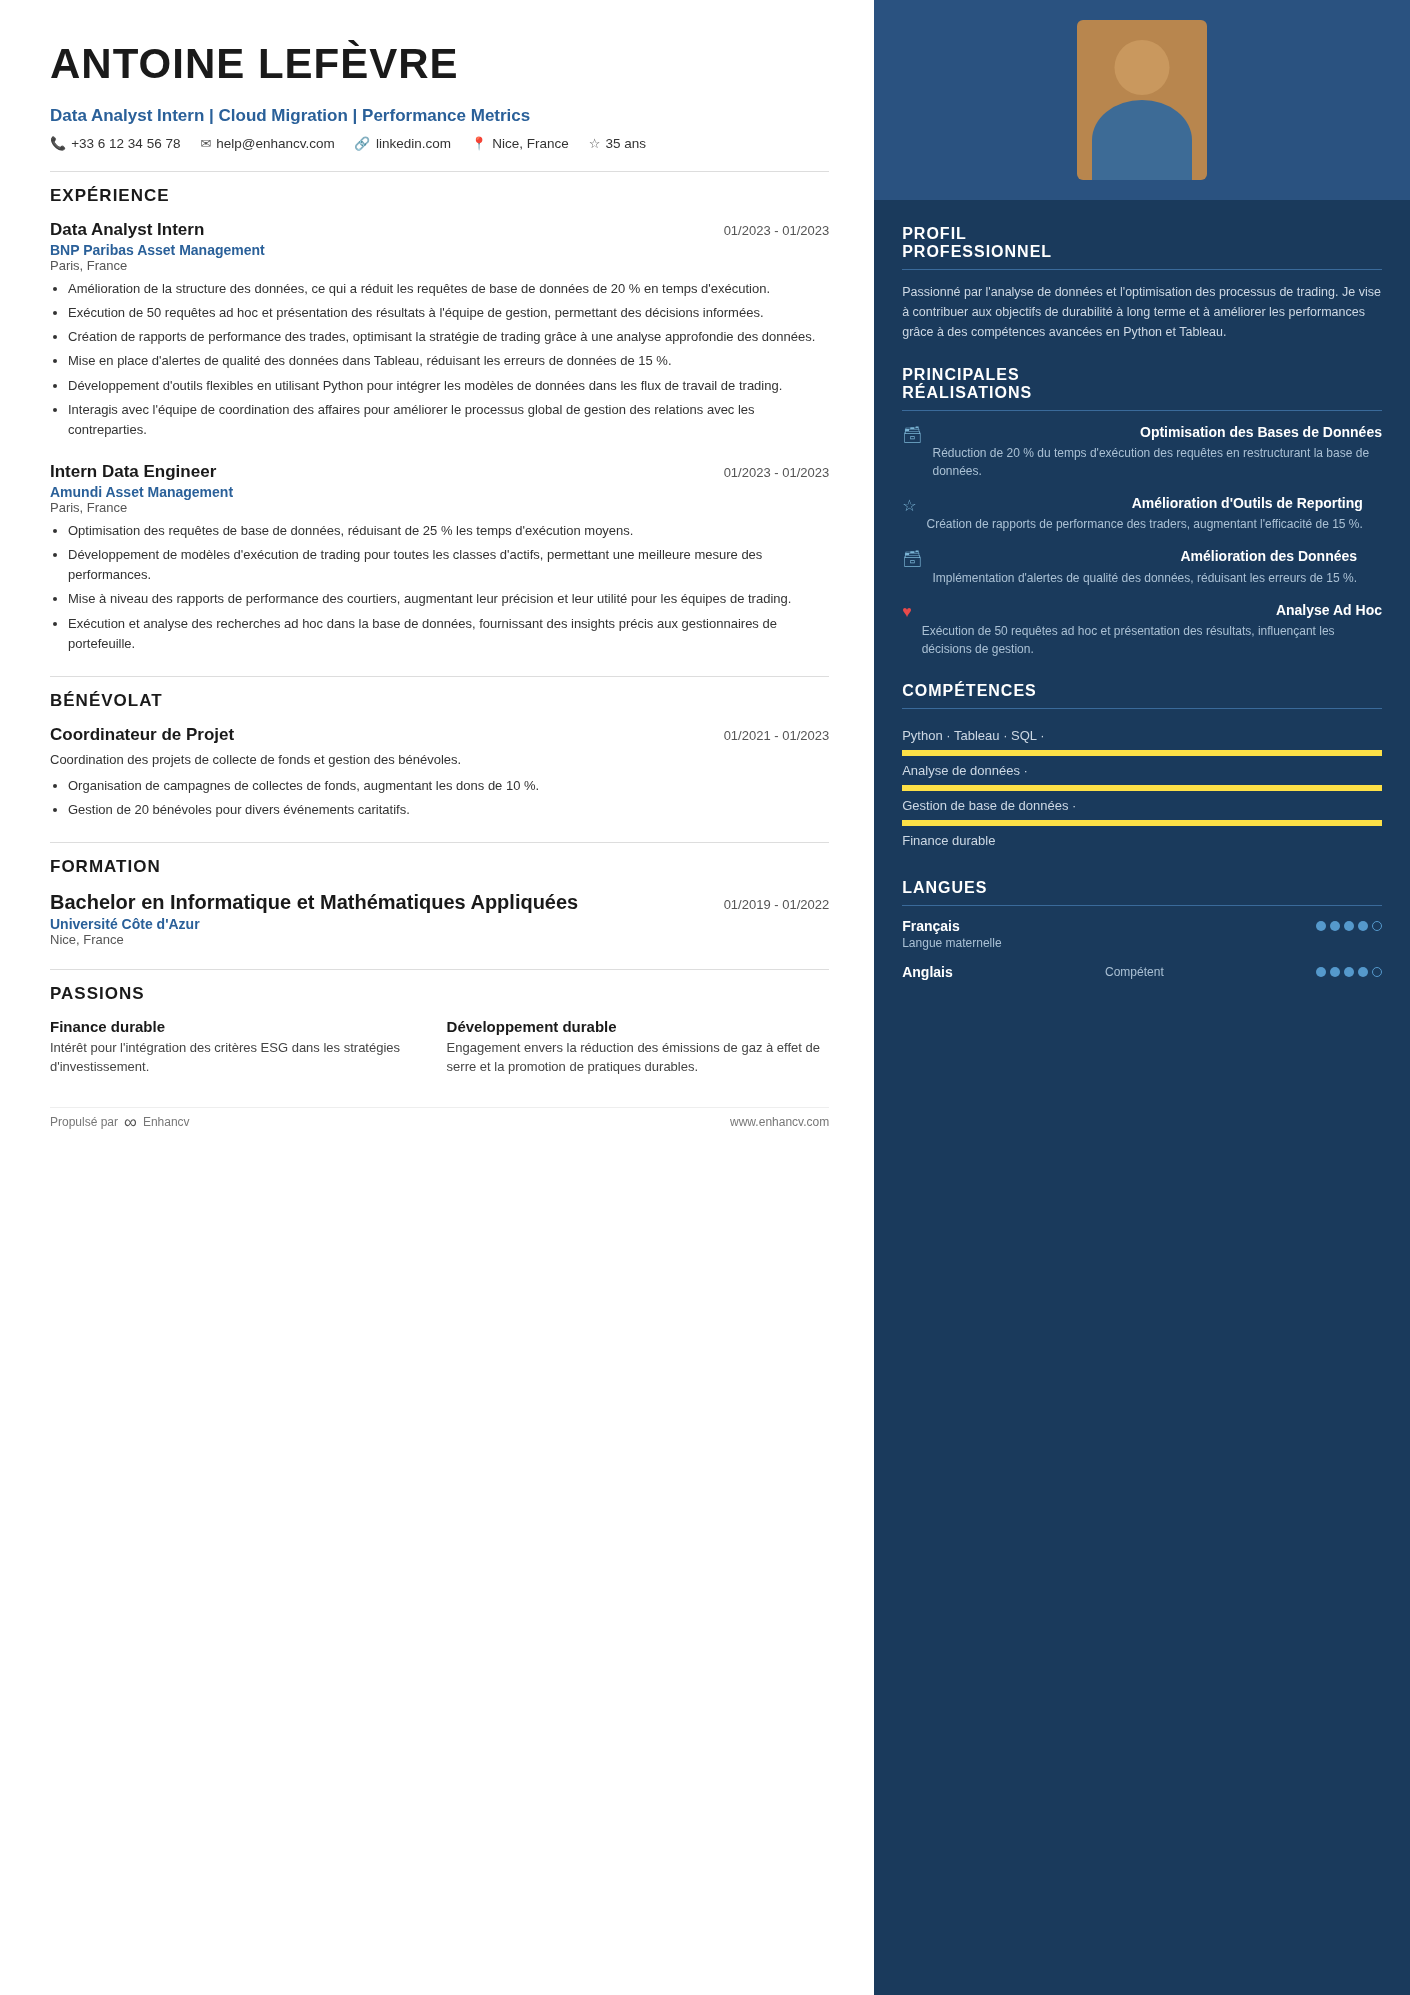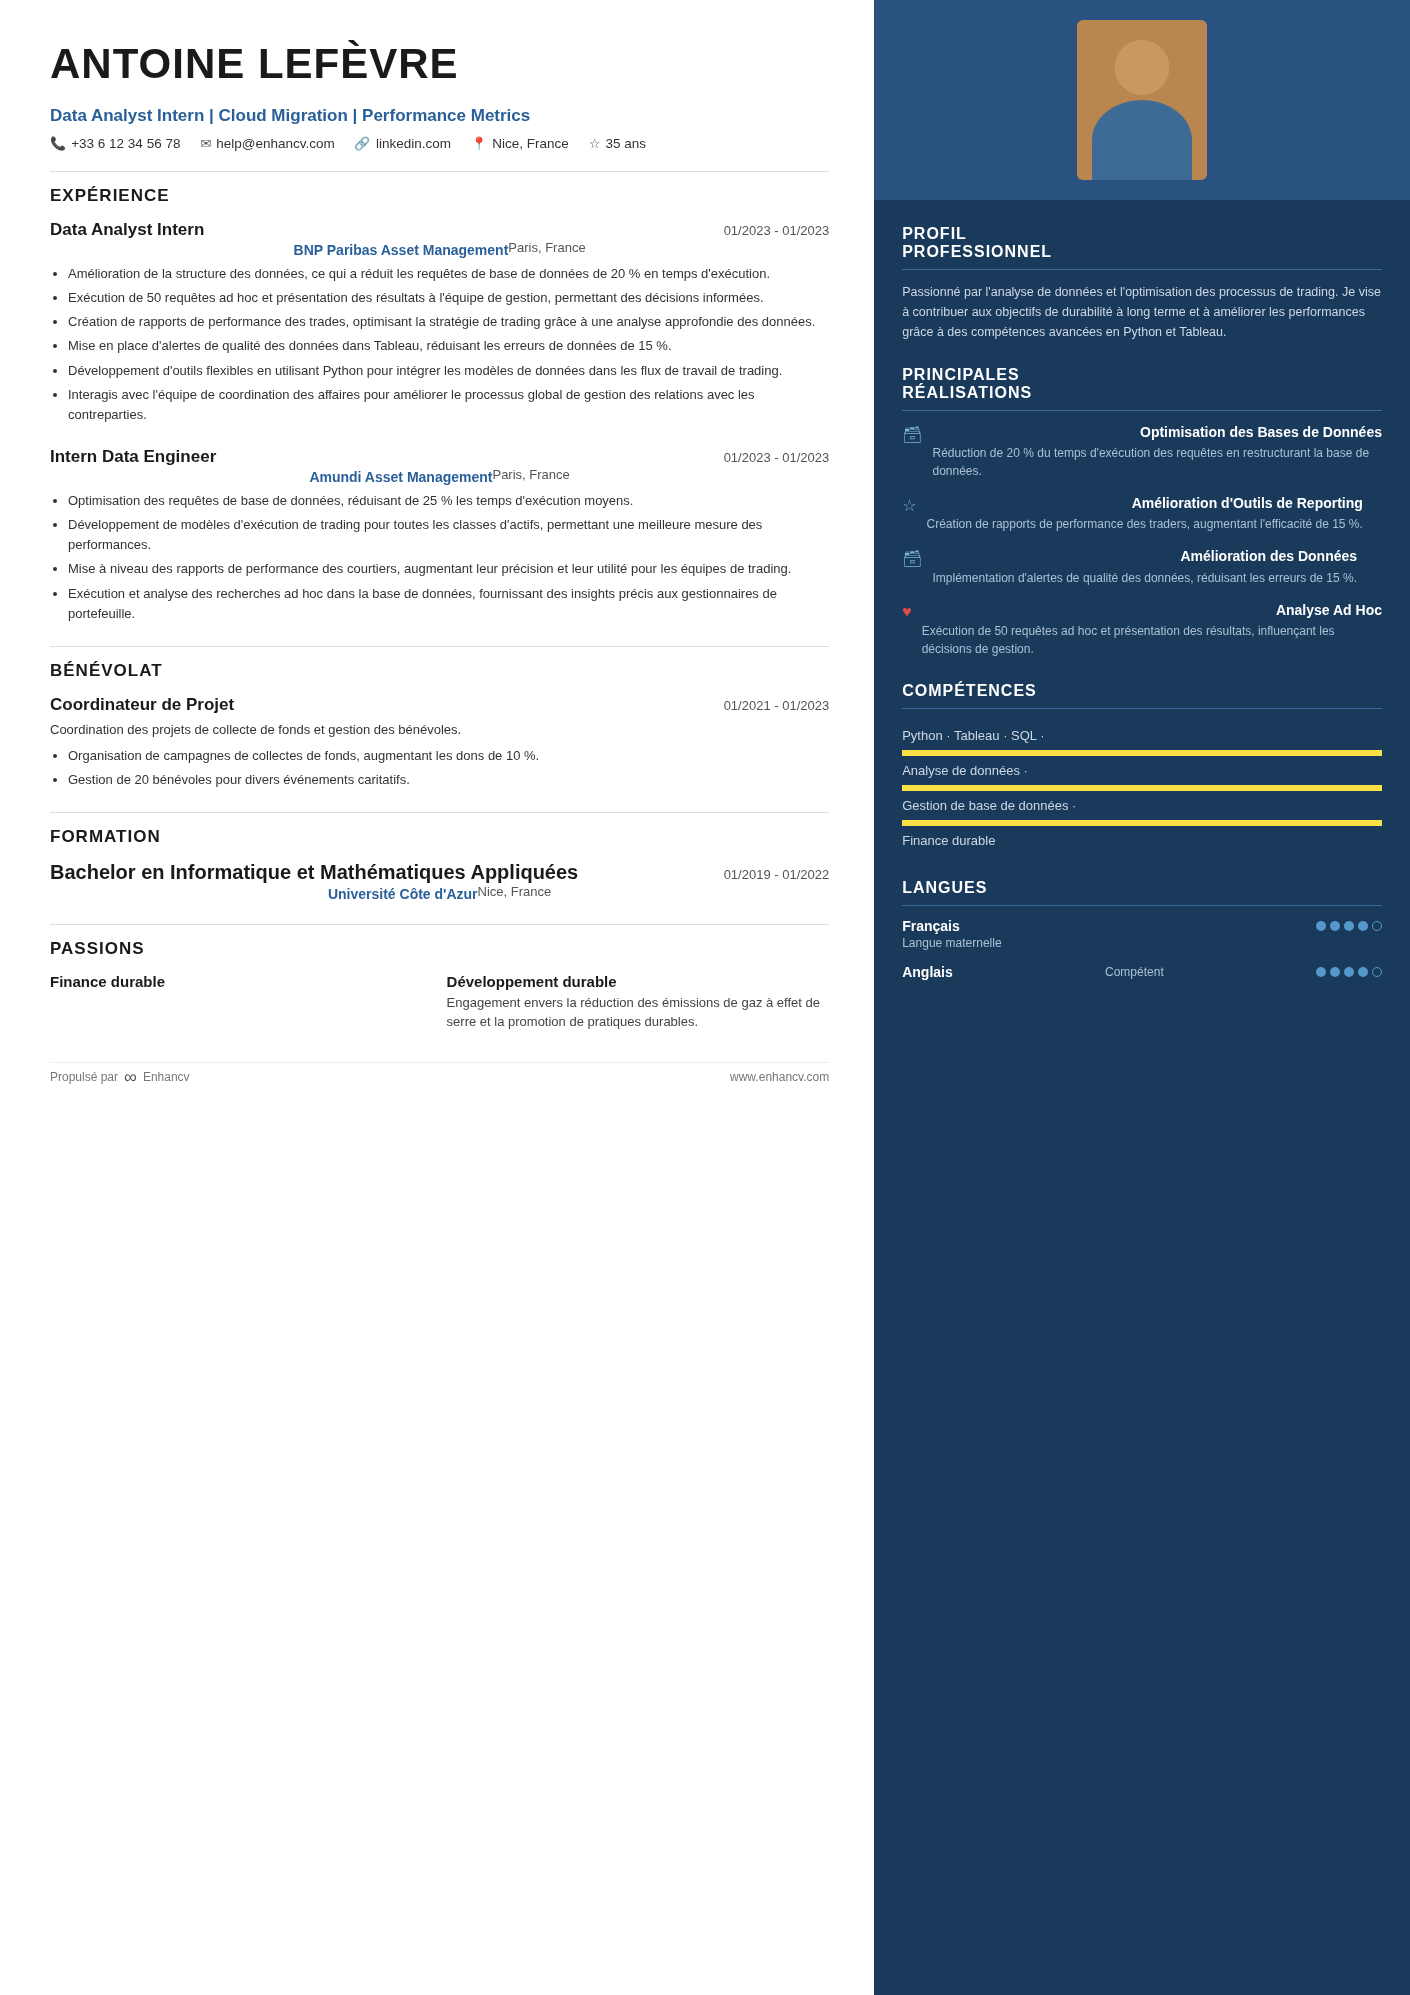--- a/index.html
+++ b/index.html
@@ -89,21 +89,22 @@
       white-space: nowrap;
     }
     .exp-company {
       color: #2a6099;
       font-size: 14px;
       font-weight: 700;
       margin-top: 2px;
     }
     .exp-location-row {
       display: flex;
-      justify-content: center;
+      justify-content: space-between;
+      flex-direction: column;
     }
     .exp-location {
       font-size: 13px;
       color: #555;
     }
     .bullet-list {
       margin-top: 6px;
       padding-left: 18px;
       font-size: 13px;
       color: #333;
@@ -392,20 +393,21 @@
       <span class="exp-company">Université Côte d'Azur</span>
       <span class="exp-location">Nice, France</span>
     </div>
   </div>
 
   <hr class="divider">
   <div class="section-title">PASSIONS</div>
   <div class="passions-grid">
     <div class="passion-item">
       <div class="passion-name">Finance durable</div>
+      <div class="passion-desc">Intérêt pour l'intégration des critères ESG dans les stratégies d'investissement.</div>
     </div>
     <div class="passion-item">
       <div class="passion-name">Développement durable</div>
       <div class="passion-desc">Engagement envers la réduction des émissions de gaz à effet de serre et la promotion de pratiques durables.</div>
     </div>
   </div>
 
   <div class="footer">
     <div class="footer-logo">
       <span>Propulsé par</span>

